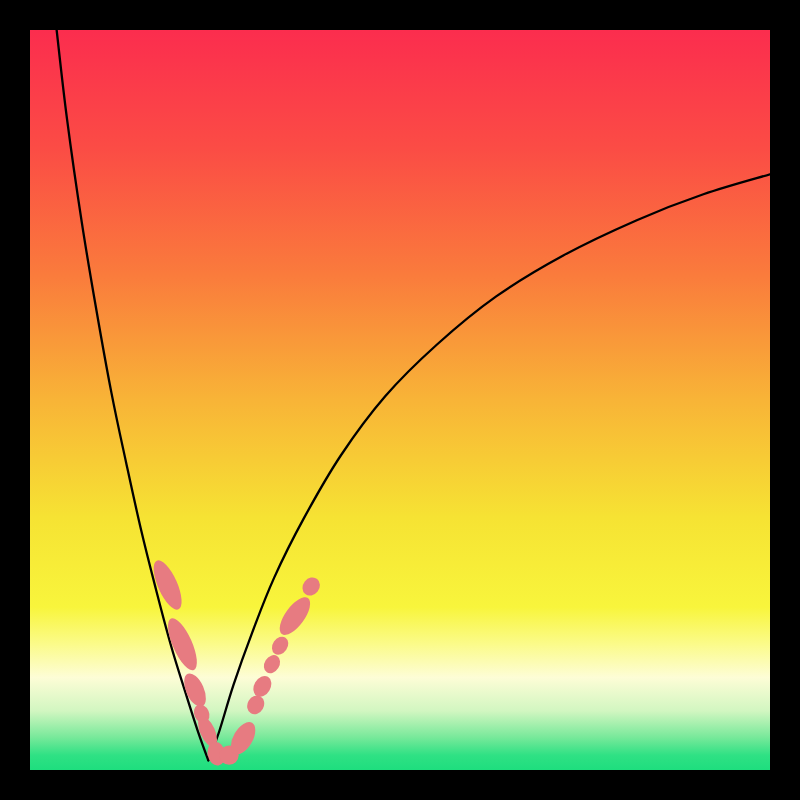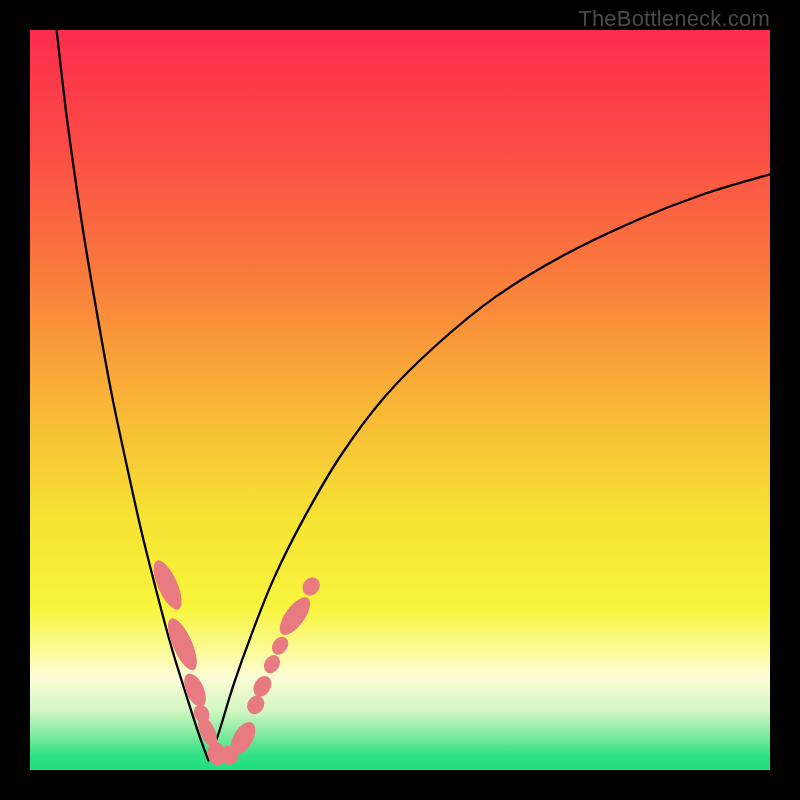--- a/index.html
+++ b/index.html
@@ -96,14 +96,13 @@
           <ellipse cx="225.70" cy="674.88" rx="8.14" ry="9.62" class="marker" fill="#e77b81" transform="rotate(30 225.70 674.88)"></ellipse>
           <ellipse cx="232.36" cy="656.38" rx="8.14" ry="11.10" class="marker" fill="#e77b81" transform="rotate(30 232.36 656.38)"></ellipse>
           <ellipse cx="241.98" cy="634.18" rx="7.40" ry="9.62" class="marker" fill="#e77b81" transform="rotate(32 241.98 634.18)"></ellipse>
           <ellipse cx="250.12" cy="615.68" rx="7.40" ry="9.62" class="marker" fill="#e77b81" transform="rotate(34 250.12 615.68)"></ellipse>
           <ellipse cx="264.92" cy="586.08" rx="9.62" ry="22.20" class="marker" fill="#e77b81" transform="rotate(36 264.92 586.08)"></ellipse>
           <ellipse cx="281.20" cy="556.48" rx="8.14" ry="9.62" class="marker" fill="#e77b81" transform="rotate(38 281.20 556.48)"></ellipse>
         </g>
     </svg>
   </div>
 
-  <div class="watermark">TheBottleneck.com</div>
 </div>
 
 </body></html>

